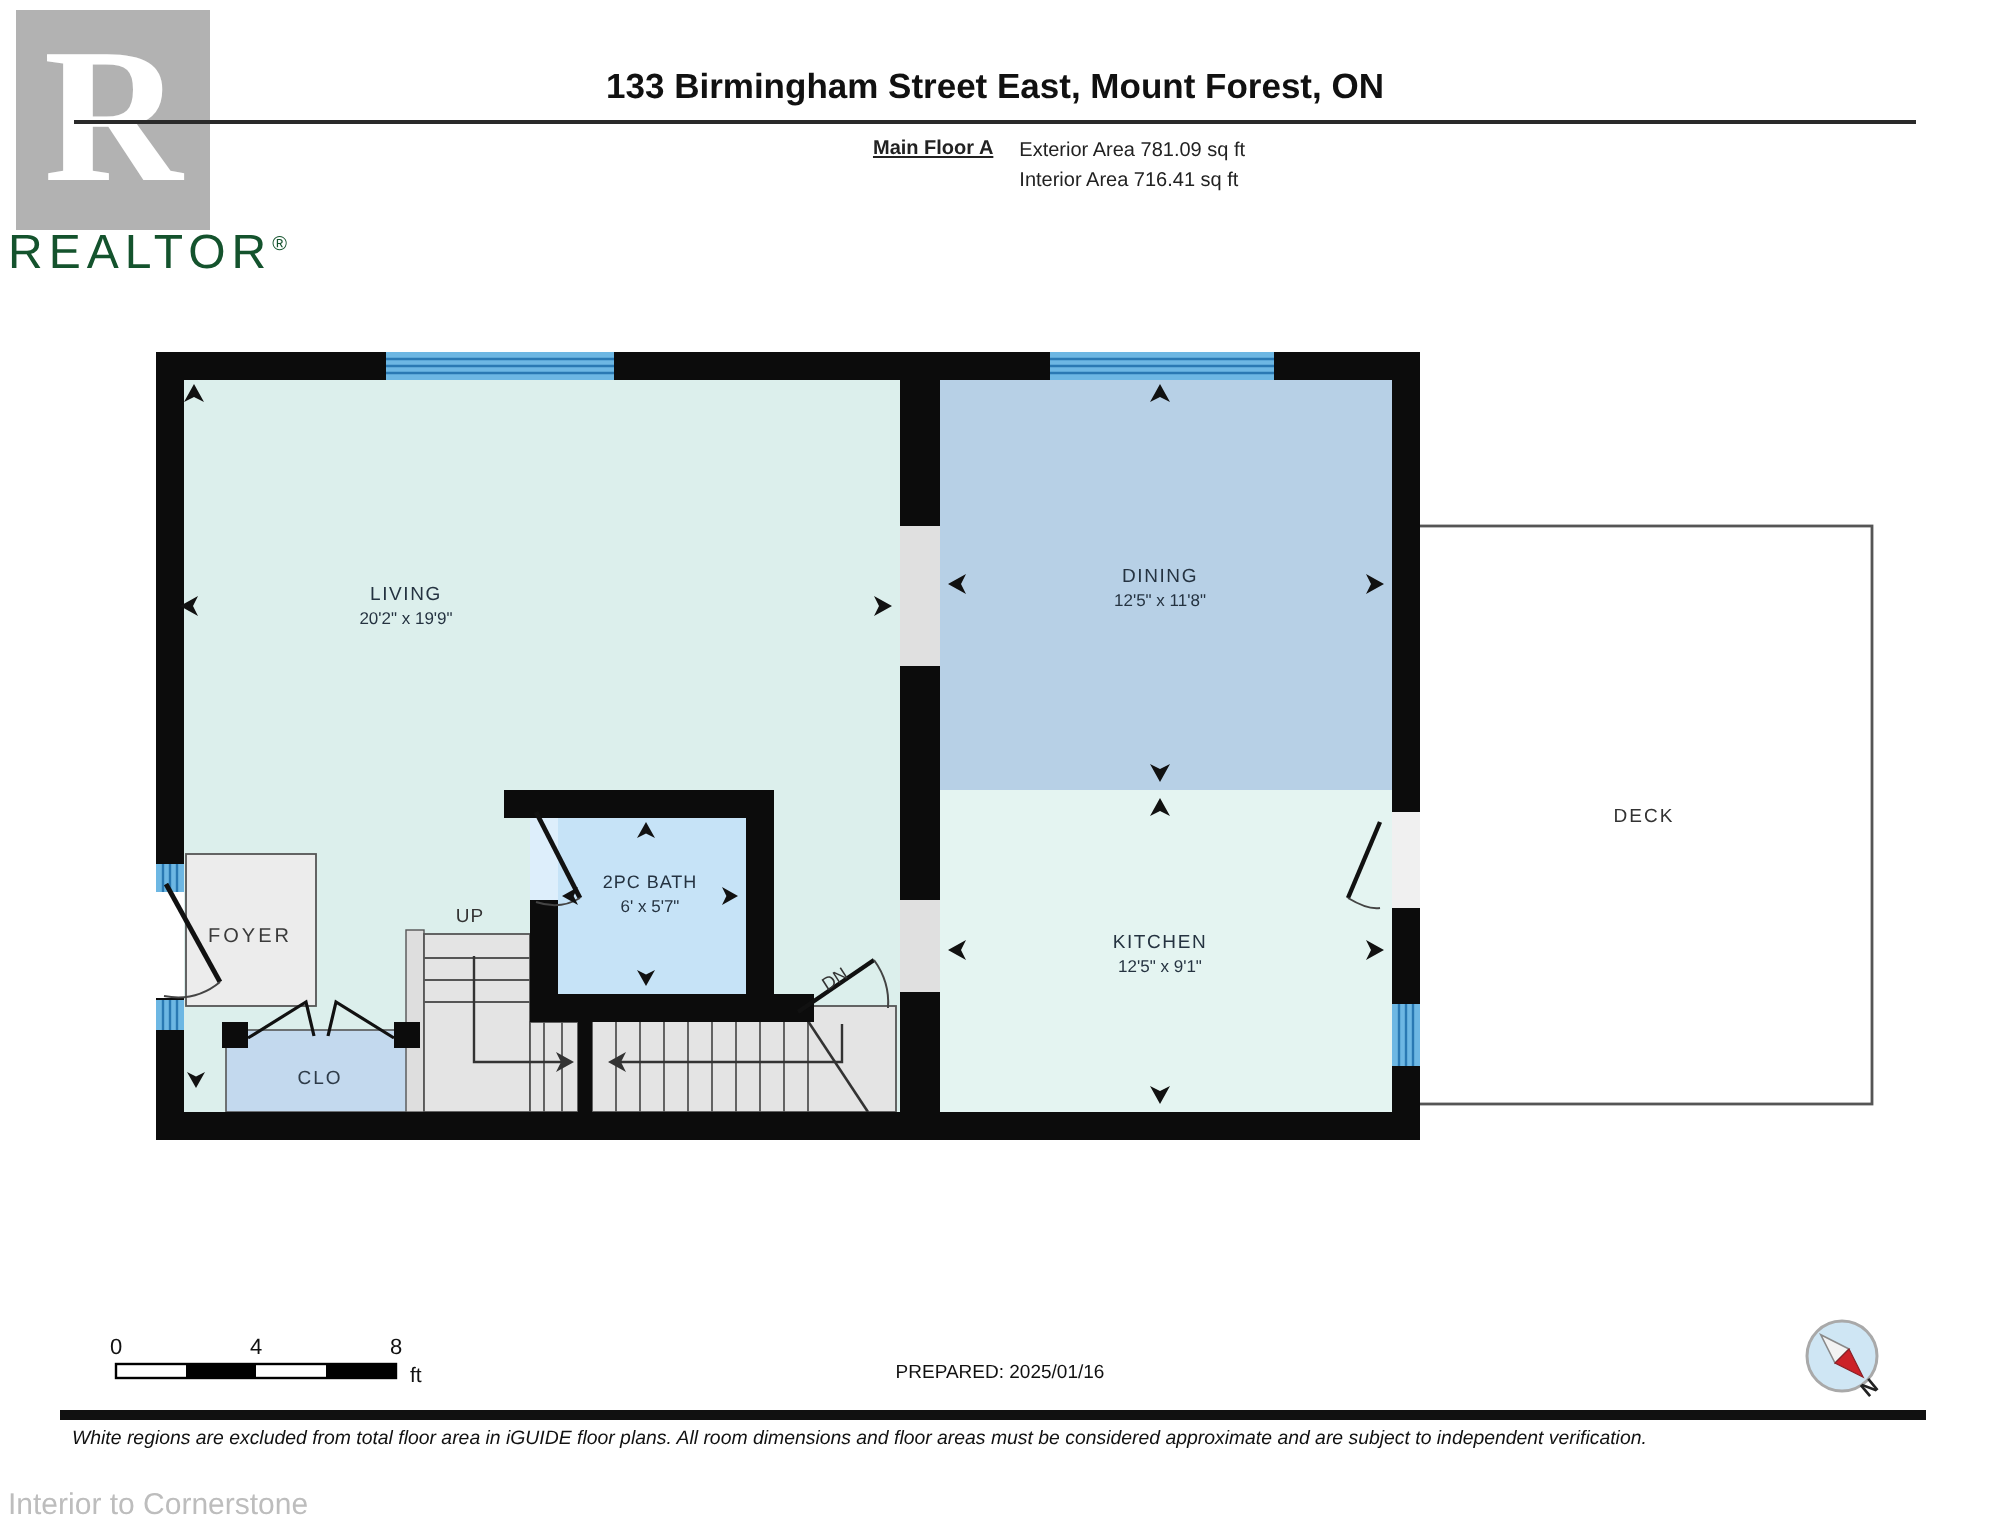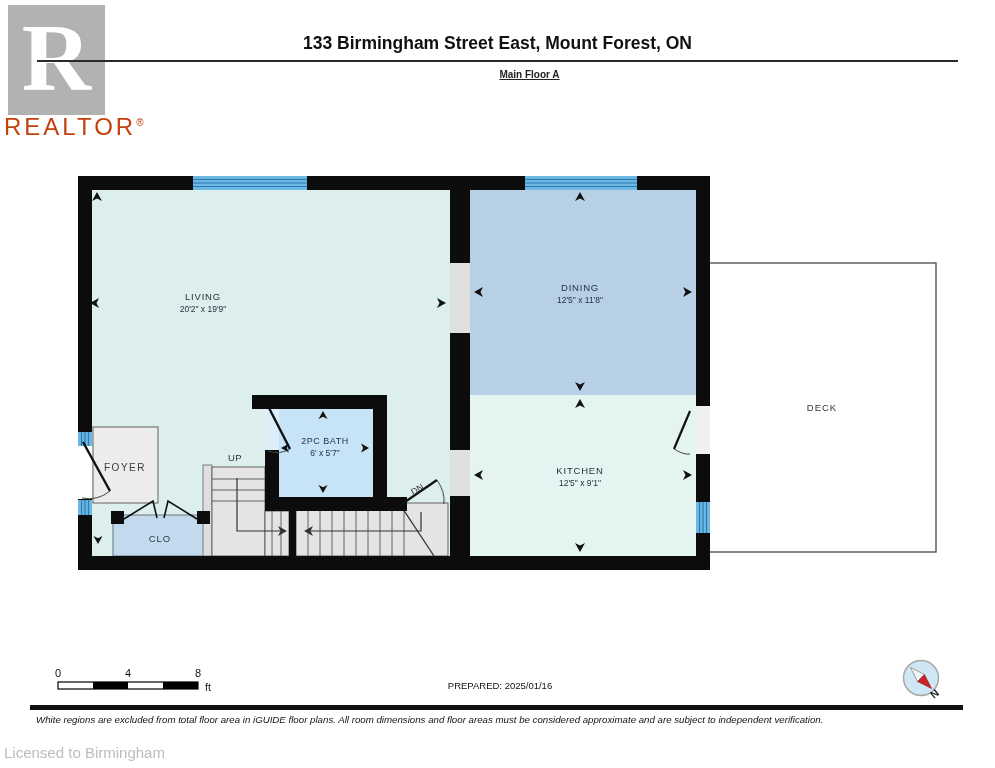--- a/index.html
+++ b/index.html
@@ -4,21 +4,21 @@
 <style>
   html,body{margin:0;padding:0;}
   body{width:995px;height:768px;position:relative;background:#ffffff;
        font-family:"Liberation Sans",sans-serif;overflow:hidden;}
   .abs{position:absolute;}
   
   .logo-box{left:8px;top:5px;width:97px;height:110px;background:#b2b2b2;
             display:flex;align-items:center;justify-content:center;}
   .logo-r{color:#ffffff;font-family:"Liberation Serif",serif;font-weight:bold;
           font-size:96px;line-height:96px;transform:translateY(-2px);}
-  .brand{left:4px;top:113px;font-size:24px;letter-spacing:3px;color:#c2410c;}
+  .brand{left:4px;top:113px;font-size:24px;letter-spacing:3px;color:#14532d;}
   .brand sup{font-size:10px;}
   .page-title{left:0;top:33px;width:995px;text-align:center;font-size:17.5px;
               font-weight:bold;color:#111;}
   .title-rule{left:37px;top:60px;width:921px;height:2px;background:#2a2a2a;}
   .subtitle{left:0;top:68px;width:995px;display:flex;justify-content:center;
             transform:translateX(32px);gap:13px;font-size:10px;color:#222;}
   .subtitle .fl{font-weight:bold;padding-top:1px;text-decoration:underline;}
   .subtitle .areas{display:flex;flex-direction:column;line-height:15px;}
   
   .disclaimer{left:36px;top:714px;width:930px;font-size:9.7px;color:#111;font-style:italic;}
@@ -30,20 +30,24 @@
 <body>
 
 <div class="abs logo-box">
   <span class="logo-r">R</span>
 </div>
 <div class="abs brand"><span>REALTOR</span><sup>®</sup></div>
 <div class="abs page-title">133 Birmingham Street East, Mount Forest, ON</div>
 <div class="abs title-rule"></div>
 <div class="abs subtitle">
   <span class="fl">Main Floor A</span>
+  <span class="areas">
+    <span>Exterior Area 781.09 sq ft</span>
+    <span>Interior Area 716.41 sq ft</span>
+  </span>
 </div>
 
 <svg class="abs" style="left:0;top:0" width="995" height="768" viewBox="0 0 995 768">
 
   <g>
     <rect x="706" y="263" width="230" height="289" fill="#ffffff" stroke="#555" stroke-width="1.4"></rect>
     <text x="822" y="411" text-anchor="middle" font-size="9.5" letter-spacing="1" fill="#333">DECK</text>
   </g>
 
   <g>
@@ -217,13 +221,13 @@
   <g>
     <circle cx="921" cy="678" r="17.5" fill="#cfe6f4" stroke="#a9a9a9" stroke-width="1.5"></circle>
     <polygon points="910.4,667.4 924.5,674.5 917.5,681.5" fill="#f3f3f3" stroke="#8a8a8a" stroke-width="0.8"></polygon>
     <polygon points="931.6,688.6 924.5,674.5 917.5,681.5" fill="#cc2128" stroke="#8a2026" stroke-width="0.6"></polygon>
     <text x="934" y="699" font-size="10.5" font-weight="bold" fill="#222" transform="rotate(-40 934 699)">N</text>
   </g>
 </svg>
 
 <div class="abs footer-rule"></div>
 <div class="abs disclaimer">White regions are excluded from total floor area in iGUIDE floor plans. All room dimensions and floor areas must be considered approximate and are subject to independent verification.</div>
-<div class="abs licensed">Licensed to Birmingham</div>
+<div class="abs licensed">Interior to Cornerstone</div>
 
 </body></html>

